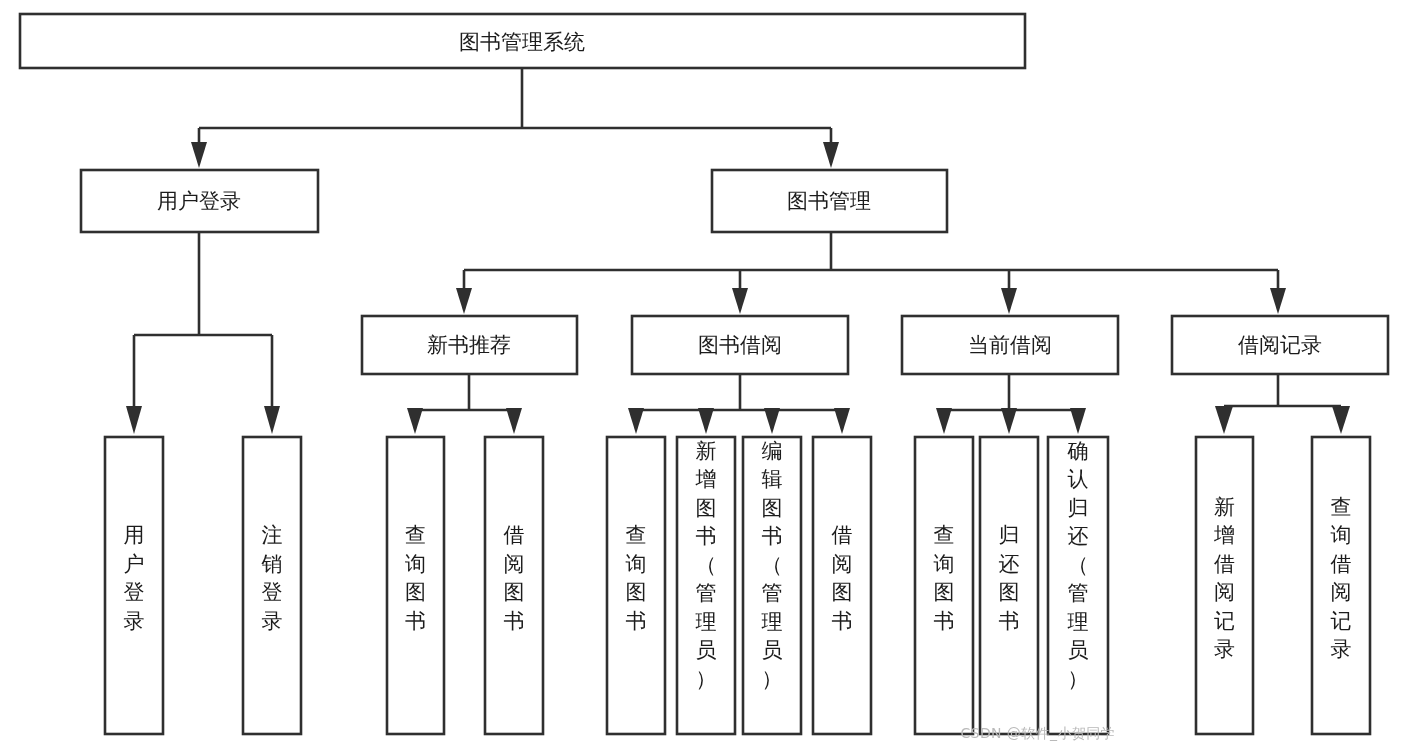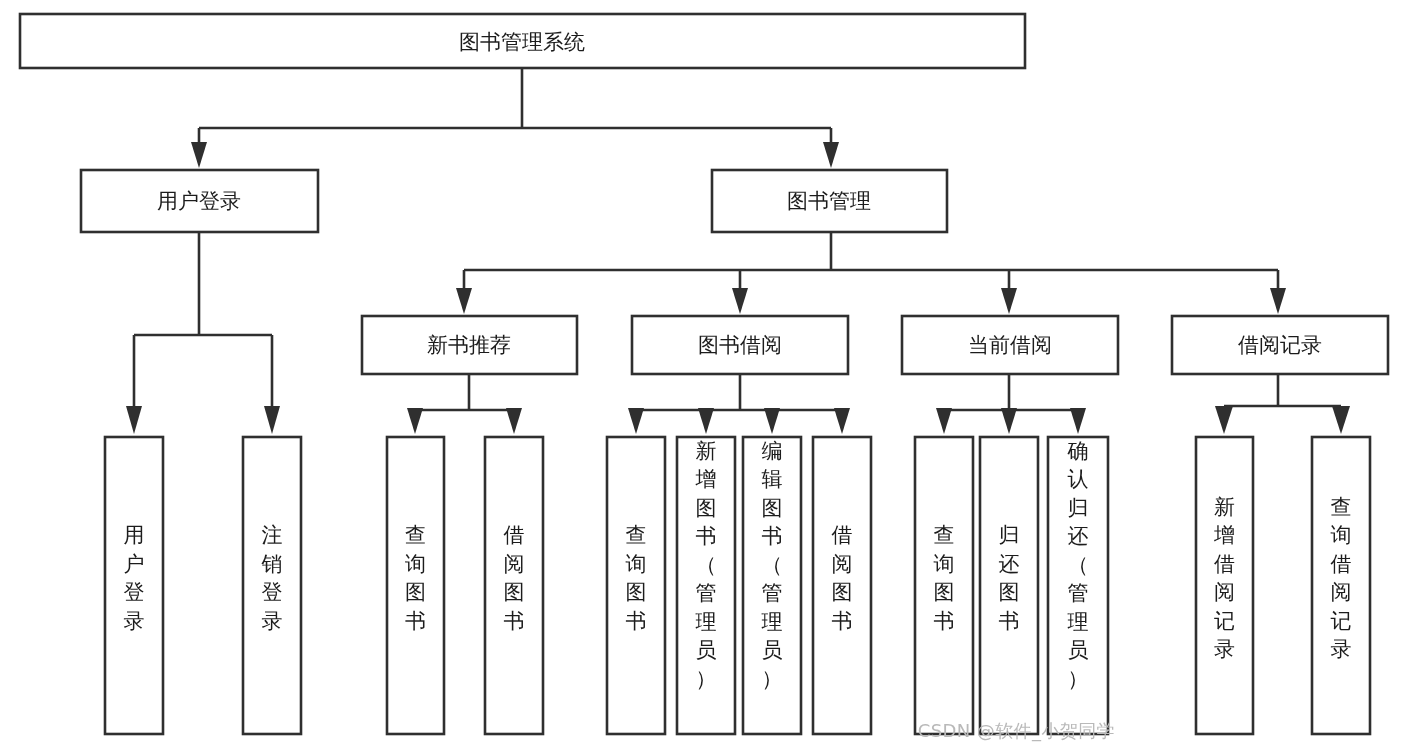--- a/index.html
+++ b/index.html
@@ -53,21 +53,21 @@
   }
   .arrow-head {
     fill: #2f2f2f;
     stroke: none;
   }
   .watermark {
     position: absolute;
     right: 8px;
     bottom: 4px;
     color: #b9b9b9;
-    font-size: 18px;
+    font-size: 14px;
     font-family: "DejaVu Sans", "Liberation Sans", sans-serif;
     white-space: nowrap;
     letter-spacing: 0.4px;
     user-select: none;
   }
 </style>
 </head>
 <body>
 
 <div id="diagram-root">

